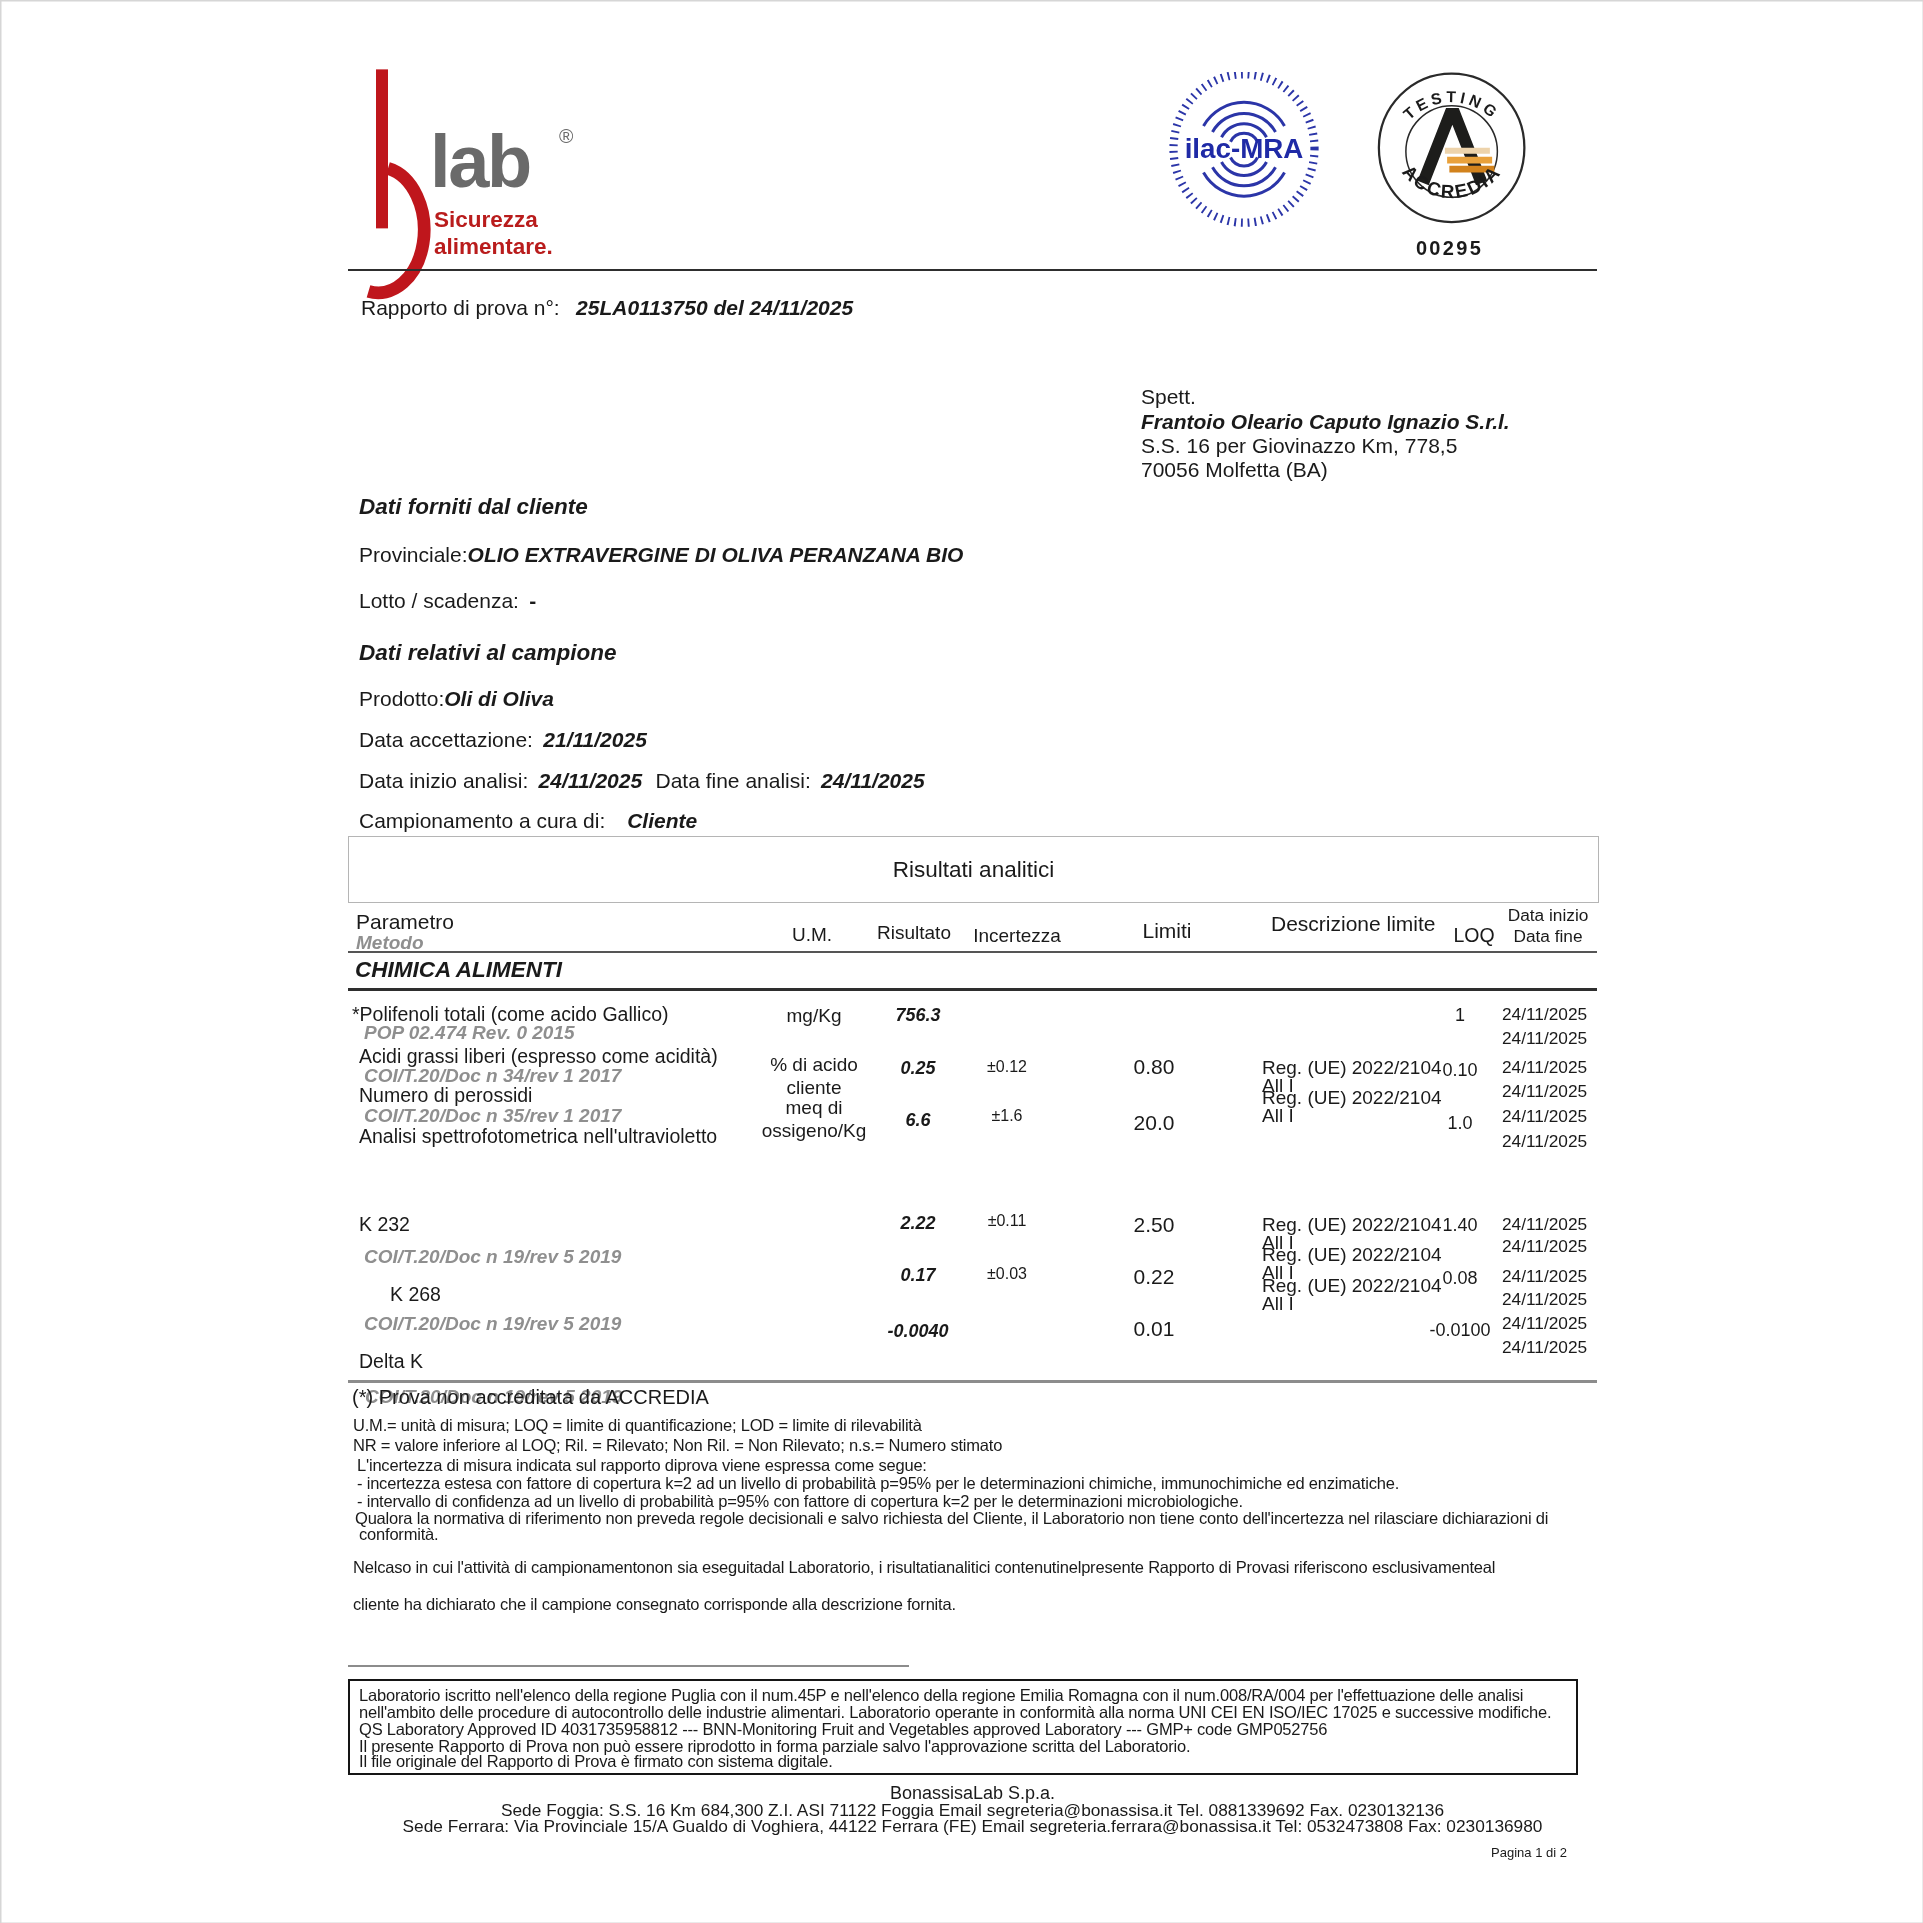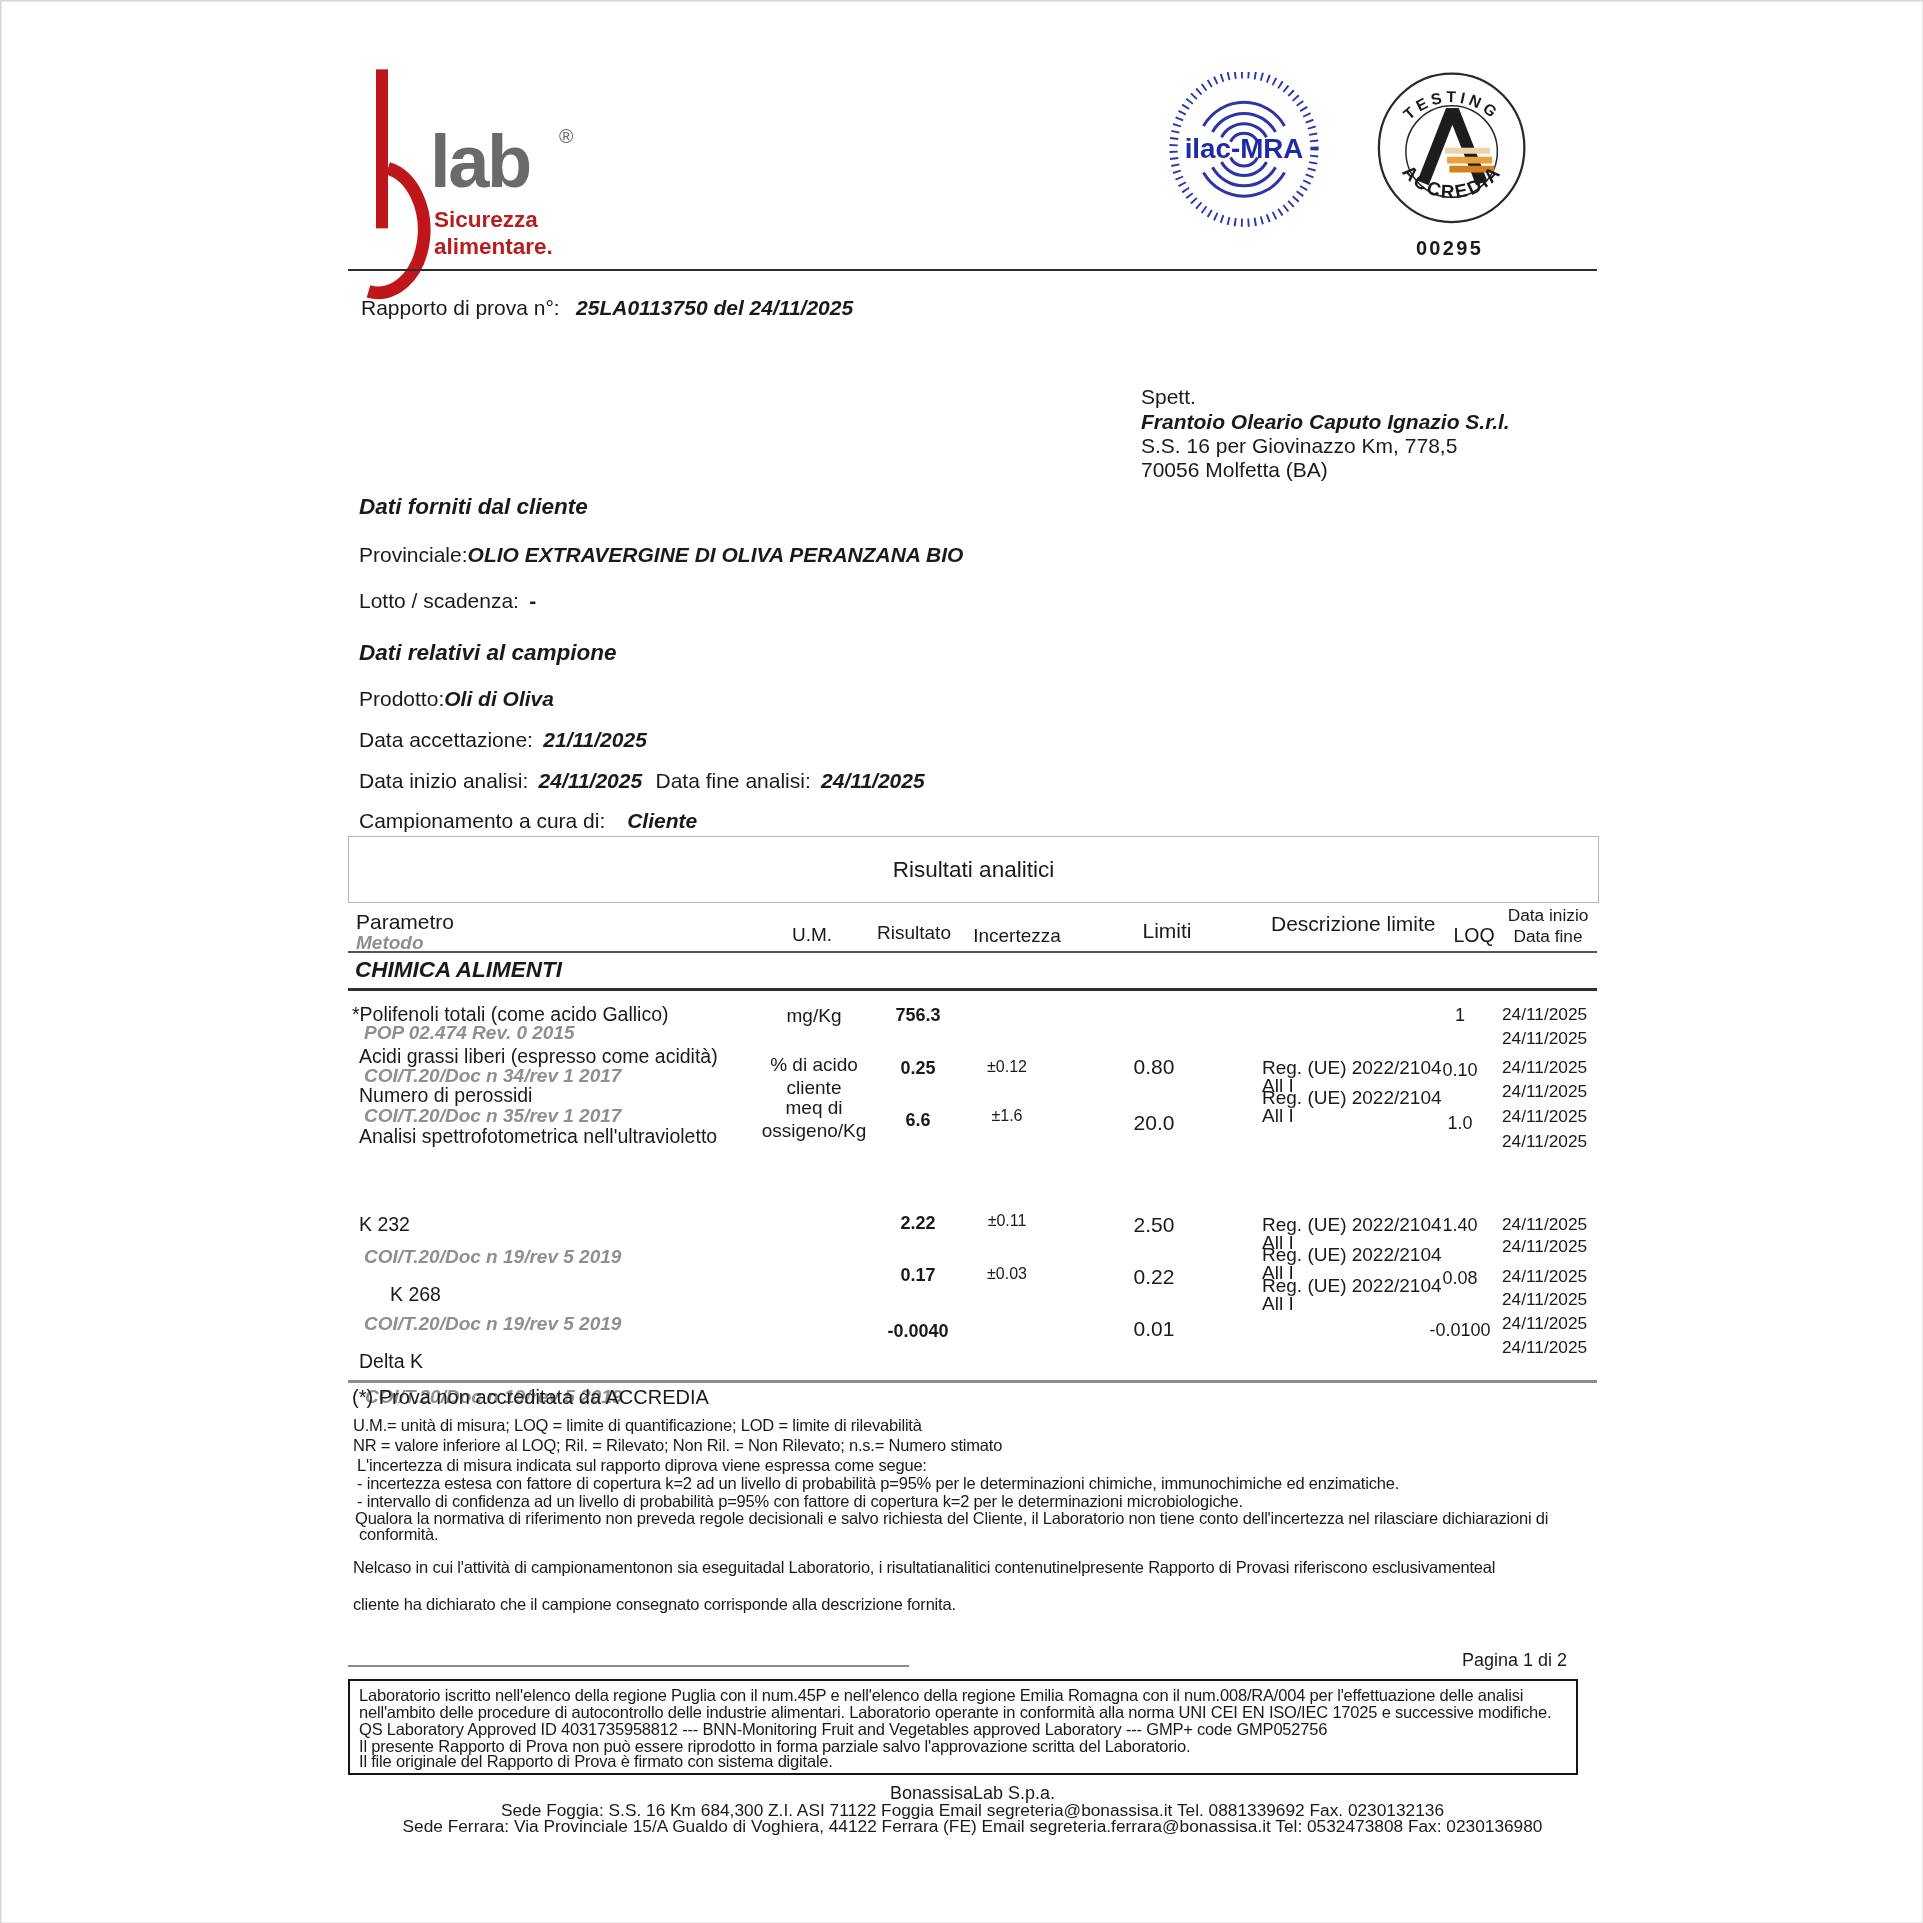--- a/index.html
+++ b/index.html
@@ -5,21 +5,21 @@
   html,body{margin:0;padding:0;background:#fff;}
   #page{position:relative;width:1924px;height:1924px;background:#ffffff;overflow:hidden;
         font-family:"Liberation Sans", sans-serif;color:#1a1a1a;
         box-shadow:inset 0 0 0 1.5px #d6d6d6;}
   .t{position:absolute;white-space:nowrap;color:#1a1a1a;line-height:1.15;}
   .ctr{text-align:center;}
   .b{font-weight:bold;}
   .bi{font-weight:bold;font-style:italic;}
   .meth{color:#8f8f8f;font-weight:bold;font-style:italic;font-size:19px;}
   .param{font-size:19.5px;}
-  .res{font-size:18px;font-weight:bold;}
+  .res{font-size:18px;font-weight:bold;font-style:italic;}
   .unc{font-size:16px;}
   .lim{font-size:21px;}
   .desc{font-size:19px;}
   .loq{font-size:18px;}
   .date{font-size:17.3px;}
   .body28{font-size:21px;}
   .title30{font-size:22.5px;font-weight:bold;font-style:italic;}
   .head26{font-size:19.5px;}
   .small22{font-size:16.5px;letter-spacing:-0.2px;}
   .rule{position:absolute;background:#2e2e2e;}
@@ -225,20 +225,20 @@
   <div class="t small22" style="left:353px;top:1595px;">cliente ha dichiarato che il campione consegnato corrisponde alla descrizione fornita.</div>
 
   <div class="grayrule" style="left:348px;top:1665px;width:561px;height:1.5px;"></div>
 
   <div class="t" style="left:348px;top:1679px;width:1230px;height:96px;border:2.3px solid #151515;box-sizing:border-box;"></div>
   <div class="t small22" style="left:359px;top:1686px;">Laboratorio iscritto nell'elenco della regione Puglia con il num.45P e nell'elenco della regione Emilia Romagna con il num.008/RA/004 per l'effettuazione delle analisi</div>
   <div class="t small22" style="left:359px;top:1703px;">nell'ambito delle procedure di autocontrollo delle industrie alimentari. Laboratorio operante in conformità alla norma UNI CEI EN ISO/IEC 17025 e successive modifiche.</div>
   <div class="t small22" style="left:359px;top:1720px;">QS Laboratory Approved ID 4031735958812 --- BNN-Monitoring Fruit and Vegetables approved Laboratory --- GMP+ code GMP052756</div>
   <div class="t small22" style="left:359px;top:1737px;">Il presente Rapporto di Prova non può essere riprodotto in forma parziale salvo l'approvazione scritta del Laboratorio.</div>
   <div class="t small22" style="left:359px;top:1752px;">Il file originale del Rapporto di Prova è firmato con sistema digitale.</div>
-  <div class="t" style="right:357px;top:1650px;font-size:18px;">Pagina 1 di 2</div>
+  <div class="t" style="right:357px;top:1846px;font-size:13px;">Pagina 1 di 2</div>
 
   <div class="t ctr" style="left:348px;top:1783px;width:1249px;font-size:18px;">BonassisaLab S.p.a.</div>
   <div class="t ctr" style="left:348px;top:1801px;width:1249px;font-size:17.3px;">Sede Foggia: S.S. 16 Km 684,300 Z.I. ASI 71122 Foggia Email segreteria@bonassisa.it Tel. 0881339692 Fax. 0230132136</div>
   <div class="t ctr" style="left:348px;top:1817px;width:1249px;font-size:17.3px;">Sede Ferrara: Via Provinciale 15/A Gualdo di Voghiera, 44122 Ferrara (FE) Email segreteria.ferrara@bonassisa.it Tel: 0532473808 Fax: 0230136980</div>
 
 </div>
 
 
 </body></html>

